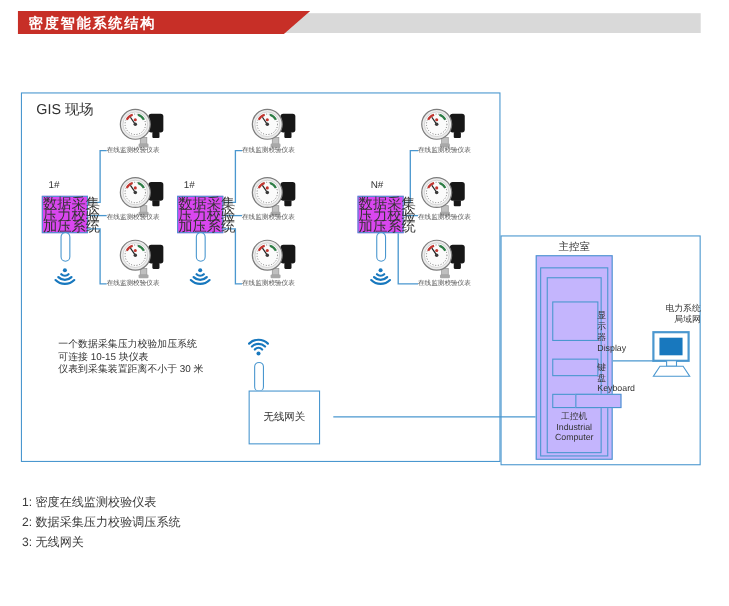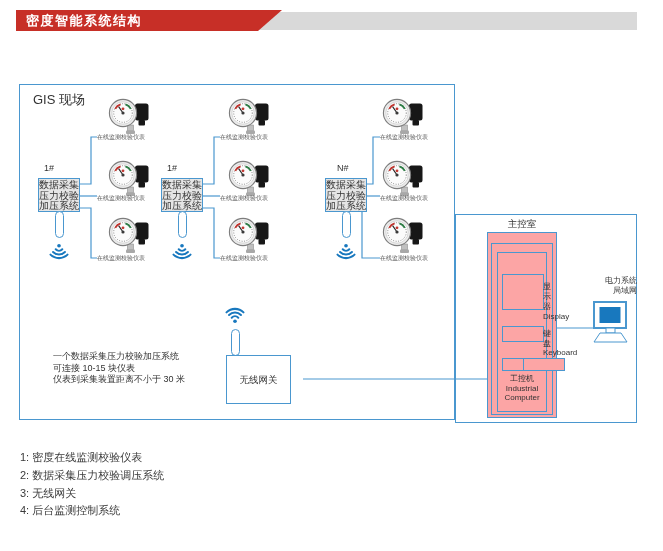--- a/index.html
+++ b/index.html
@@ -16,44 +16,44 @@
   
   .bluebox{position:absolute;border:1px solid var(--line_blue,#4a97cf);background:#fff;box-sizing:border-box;}
   #gis-box{left:19px;top:84px;width:436px;height:336px;background:transparent;}
   #room-box{left:455px;top:214px;width:182px;height:209px;background:transparent;}
 
   .lbl{position:absolute;color:#333;white-space:nowrap;}
   .lbl-9{font-size:13px;}
 
   
   .acq-box{position:absolute;top:178px;width:42px;height:34px;border:1px solid var(--line_blue,#4a97cf);
-           background:#e5e5e5;box-sizing:border-box;text-align:center;font-size:10px;line-height:10.7px;
+           background:#d946ef;box-sizing:border-box;text-align:center;font-size:13px;line-height:10.7px;
            color:#333;padding-top:1px;white-space:nowrap;}
   .unit{position:absolute;top:163px;font-size:9px;color:#333;}
 
   
   .gauge{position:absolute;width:46px;height:40px;}
   .glabel{position:absolute;width:60px;font-size:6px;color:#555;white-space:nowrap;line-height:7px;}
 
   
   .capsule{position:absolute;width:9px;height:27px;border:1.5px solid var(--line_blue,#4a97cf);
            border-radius:5px;background:#fff;box-sizing:border-box;}
 
   .wifi{position:absolute;width:22px;height:17px;color:var(--icon_blue,#1878be);}
   .wifi.down{transform:rotate(180deg);}
 
   
   #gateway{left:226px;top:355px;width:65px;height:49px;text-align:center;line-height:47px;
            font-size:9.5px;color:#333;}
 
   
-  #note{left:53px;top:307px;font-size:9px;line-height:11.5px;color:#333;white-space:nowrap;margin-top:44px;}
-
-  
-  .rack-cell{position:absolute;border:1px solid var(--line_blue,#4a97cf);background:#fca5a5;box-sizing:border-box;
+  #note{left:53px;top:307px;font-size:9px;line-height:11.5px;color:#333;white-space:nowrap;}
+
+  
+  .rack-cell{position:absolute;border:1px solid var(--line_blue,#4a97cf);background:#c4b5fd;box-sizing:border-box;
              text-align:center;color:#333;padding-left:40px;}
   #room-title{left:489px;top:218px;width:66px;text-align:center;font-size:9.5px;color:#333;}
   #display-box{left:502px;top:274px;width:40px;height:36px;font-size:8px;line-height:10px;padding-top:7px;}
   #keyboard-box{left:502px;top:326px;width:40px;height:16px;font-size:8px;line-height:9.5px;padding-top:2px;}
   .mini{border-width:1.5px;}
   #computer-text{left:495px;top:374px;width:54px;text-align:center;font-size:8px;line-height:9.5px;color:#333;}
   #lan-label{left:581px;top:276px;width:56px;text-align:right;font-size:8px;line-height:9.5px;color:#333;}
 
   
   #legend{position:absolute;left:20px;top:449px;font-size:11px;line-height:17.8px;color:#3b3b3b;}
@@ -230,16 +230,15 @@
   </div>
   <div id="lan-label" class="lbl">
     <div>电力系统</div>
     <div>局域网</div>
   </div>
 
   <div id="legend">
     <div>1: 密度在线监测校验仪表</div>
     <div>2: 数据采集压力校验调压系统</div>
     <div>3: 无线网关</div>
-    <div>4: 后台监测控制系统</div>
   </div>
 
 </div>
 
 </body></html>

